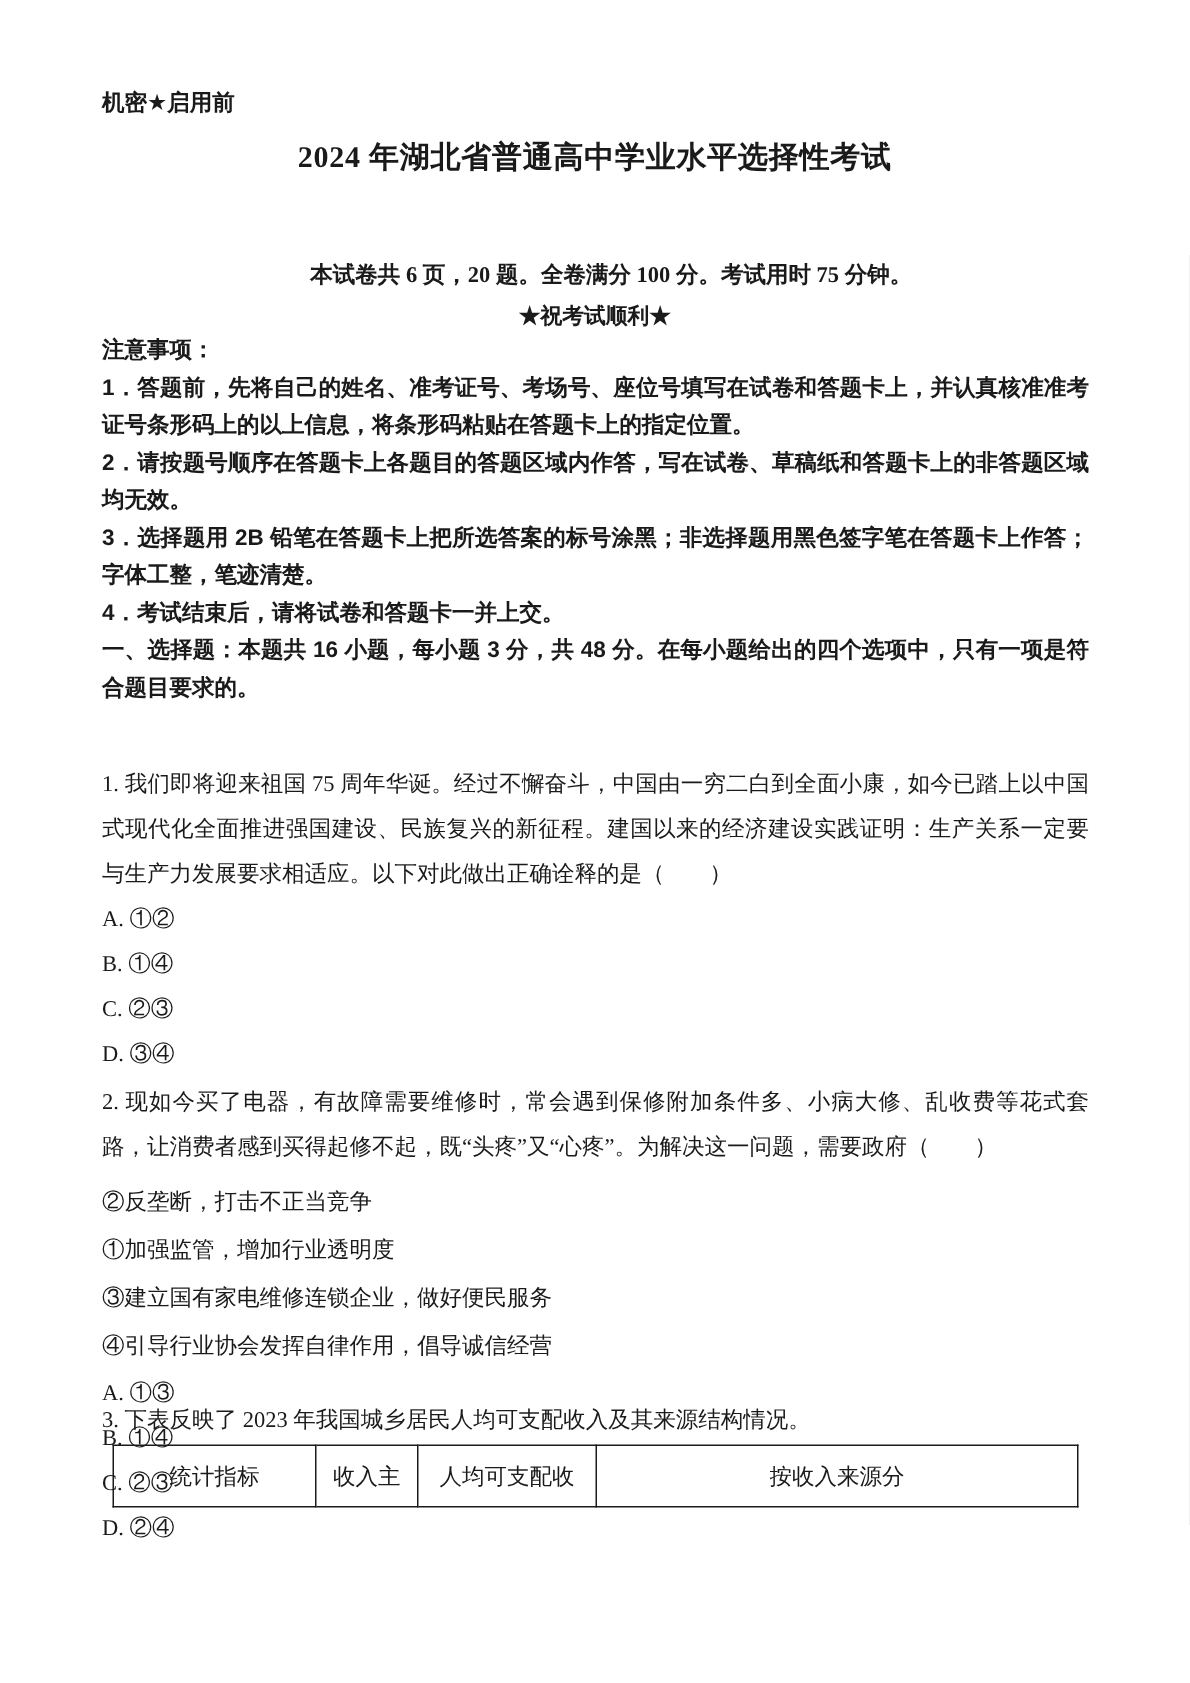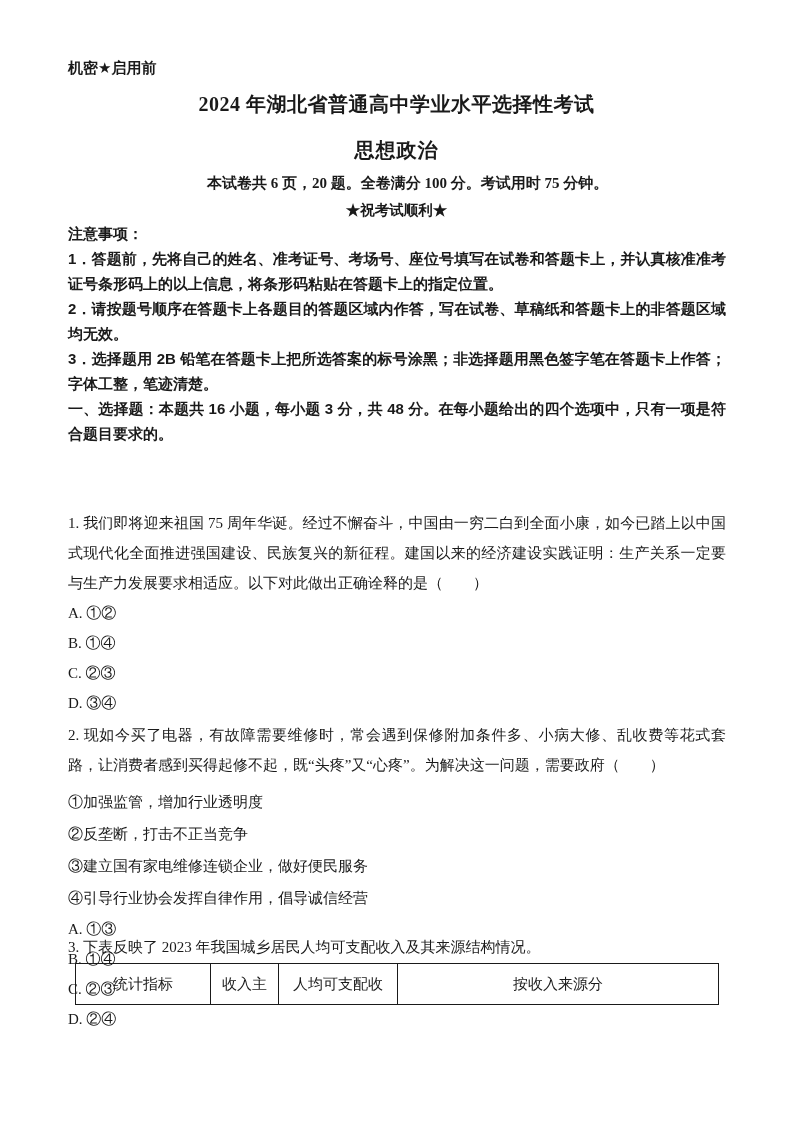--- a/index.html
+++ b/index.html
@@ -60,47 +60,47 @@
   .footer{top:1086px;font-size:13px;}
 </style>
 </head>
 <body>
 
 <div class="page">
 
   <div class="abs secret sans">机密★启用前</div>
 
   <div class="abs center title">2024 年湖北省普通高中学业水平选择性考试</div>
-  <div class="abs center subject">思想政治</div>
   <div class="abs center meta">本试卷共 6 页，20 题。全卷满分 100 分。考试用时 75 分钟。</div>
   <div class="abs center wish">★祝考试顺利★</div>
 
   <div class="abs notices sans">
     <p>注意事项：</p>
     <p>1．答题前，先将自己的姓名、准考证号、考场号、座位号填写在试卷和答题卡上，并认真核准准考证号条形码上的以上信息，将条形码粘贴在答题卡上的指定位置。</p>
     <p>2．请按题号顺序在答题卡上各题目的答题区域内作答，写在试卷、草稿纸和答题卡上的非答题区域均无效。</p>
     <p>3．选择题用 2B 铅笔在答题卡上把所选答案的标号涂黑；非选择题用黑色签字笔在答题卡上作答；字体工整，笔迹清楚。</p>
+    <p>4．考试结束后，请将试卷和答题卡一并上交。</p>
     <p>一、选择题：本题共 16 小题，每小题 3 分，共 48 分。在每小题给出的四个选项中，只有一项是符合题目要求的。</p>
   </div>
 
   <div class="abs question q1">
     <p class="stem">1. 我们即将迎来祖国 75 周年华诞。经过不懈奋斗，中国由一穷二白到全面小康，如今已踏上以中国式现代化全面推进强国建设、民族复兴的新征程。建国以来的经济建设实践证明：生产关系一定要与生产力发展要求相适应。以下对此做出正确诠释的是（　　）</p>
     <div class="opts">
       <span class="opt">A. ①②</span>
       <span class="opt">B. ①④</span>
       <span class="opt">C. ②③</span>
       <span class="opt">D. ③④</span>
     </div>
   </div>
 
   <div class="abs question q2">
     <p class="stem">2. 现如今买了电器，有故障需要维修时，常会遇到保修附加条件多、小病大修、乱收费等花式套路，让消费者感到买得起修不起，既“头疼”又“心疼”。为解决这一问题，需要政府（　　）</p>
     <div class="stmts">
+      <p>②反垄断，打击不正当竞争</p>
       <p>①加强监管，增加行业透明度</p>
-      <p>②反垄断，打击不正当竞争</p>
       <p>③建立国有家电维修连锁企业，做好便民服务</p>
       <p>④引导行业协会发挥自律作用，倡导诚信经营</p>
     </div>
     <div class="opts">
       <span class="opt">A. ①③</span>
       <span class="opt">B. ①④</span>
       <span class="opt">C. ②③</span>
       <span class="opt">D. ②④</span>
     </div>
   </div>

